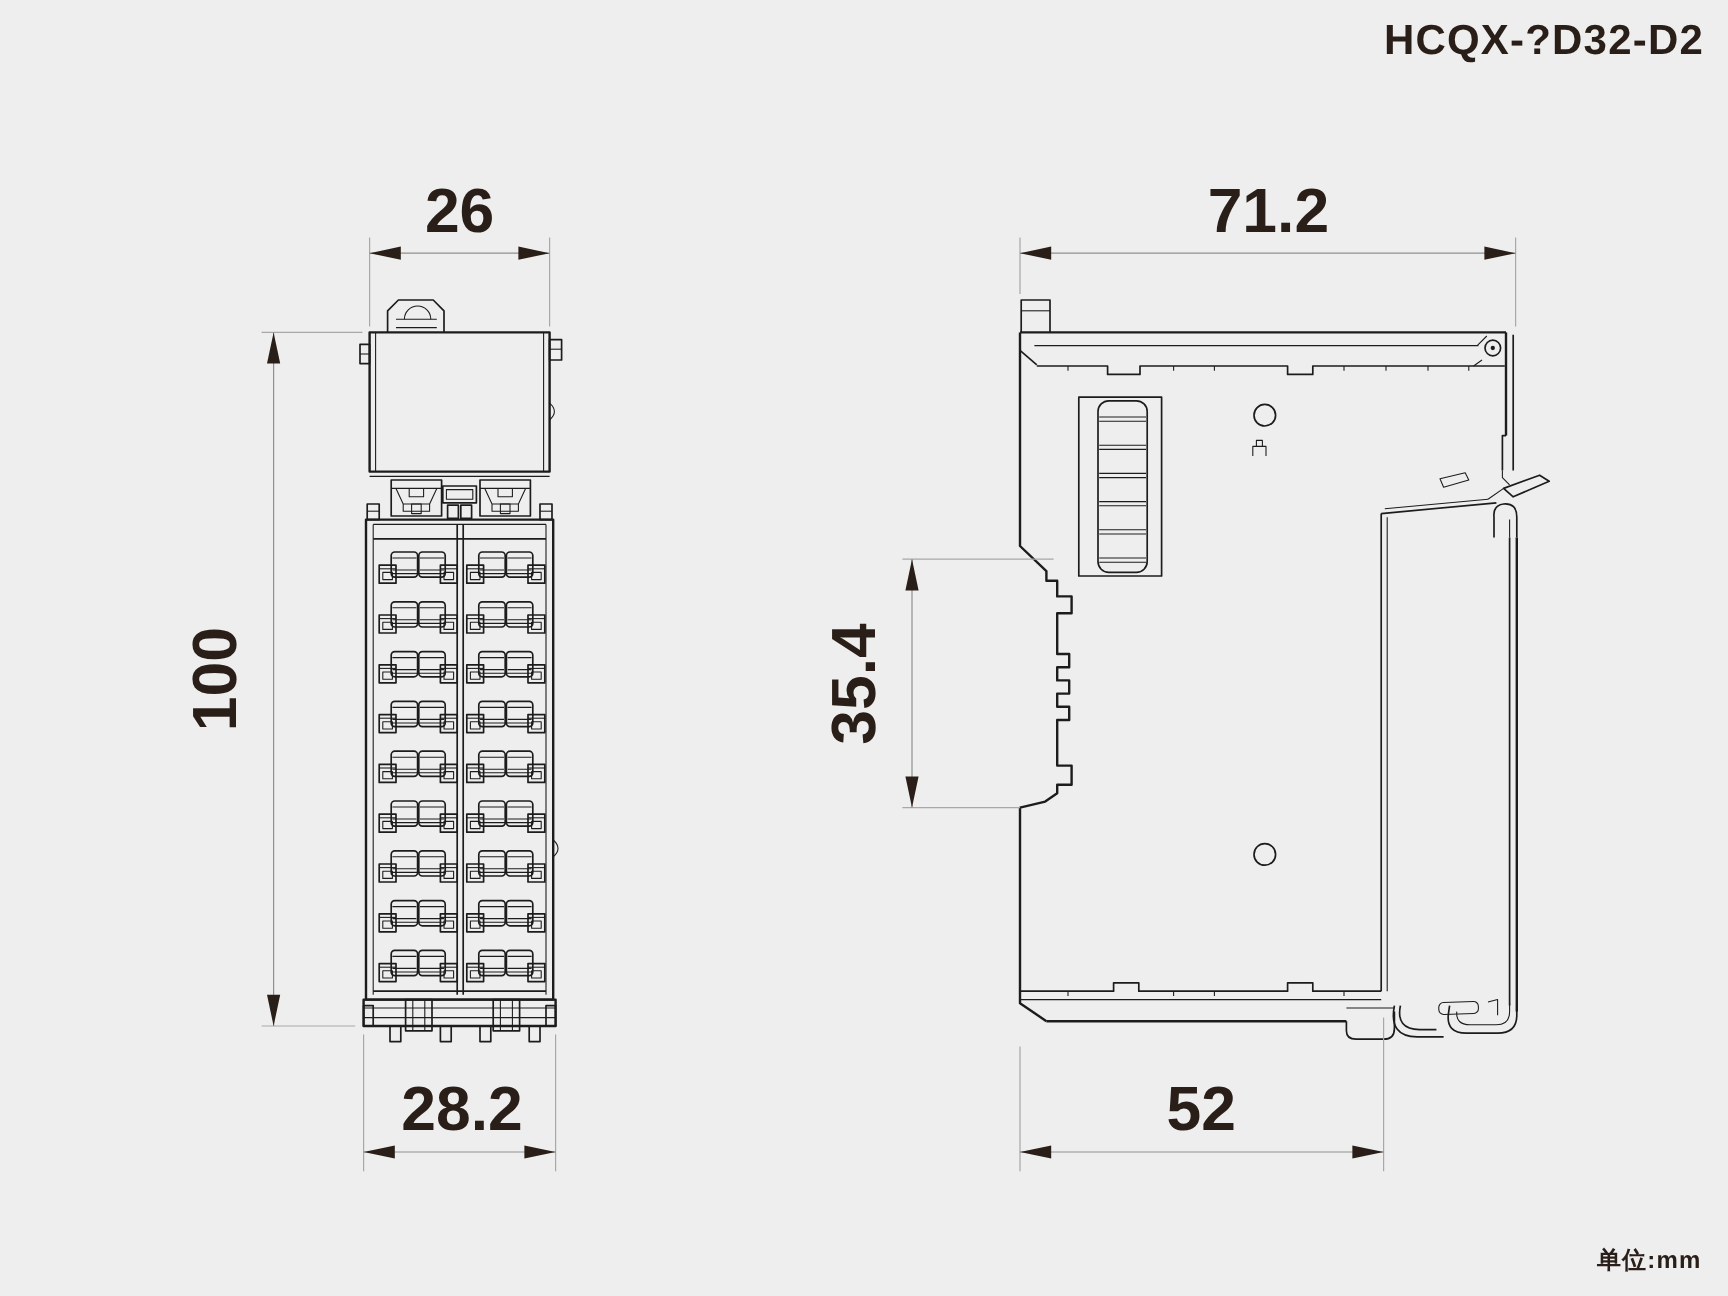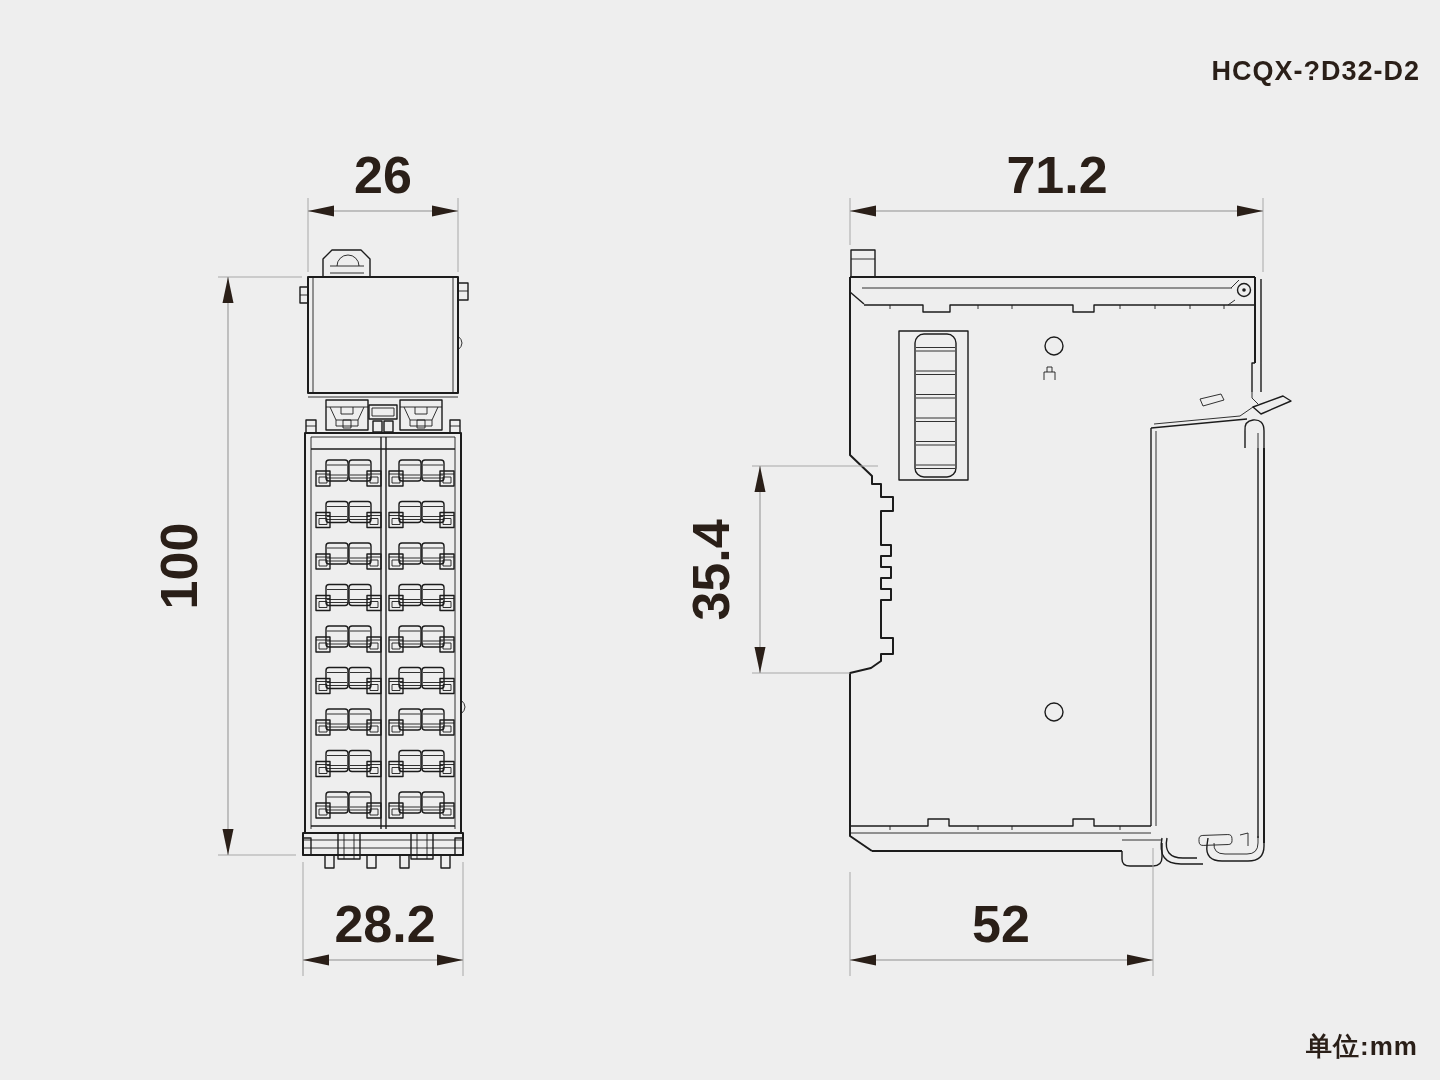--- a/index.html
+++ b/index.html
@@ -9,23 +9,23 @@
   
   .ol{fill:none;stroke:#1c1c1c;stroke-width:2;stroke-linejoin:round;}
   .ml{fill:none;stroke:#1c1c1c;stroke-width:1.4;stroke-linejoin:round;}
   .fl{fill:none;stroke:#1c1c1c;stroke-width:0.9;stroke-linejoin:round;}
   
   .ext{fill:none;stroke:#a8a8a8;stroke-width:1;}
   .dln{fill:none;stroke:#8f8f8f;stroke-width:1;}
   .arr{fill:#2a1f18;stroke:none;}
   .num{fill:#2a1f18;font-family:"Liberation Sans",sans-serif;font-weight:700;font-size:52px;}
   .doc-title{position:absolute;top:14px;right:20px;color:#2a1f18;font-weight:800;
-             font-size:27px;letter-spacing:1px;margin-top:42px;}
+             font-size:35px;letter-spacing:1px;}
   .unit-label{position:absolute;bottom:16px;right:22px;color:#2a1f18;font-weight:700;
-              font-size:26px;letter-spacing:1px;}
+              font-size:20px;letter-spacing:1px;}
 </style>
 </head>
 <body>
 
 <div class="canvas">
 <svg width="1440" height="1080" viewBox="0 0 1440 1080">
   <defs>
 
     <g id="tu">
       <rect x="10" y="0" width="22" height="21" rx="3" class="ml"></rect>

